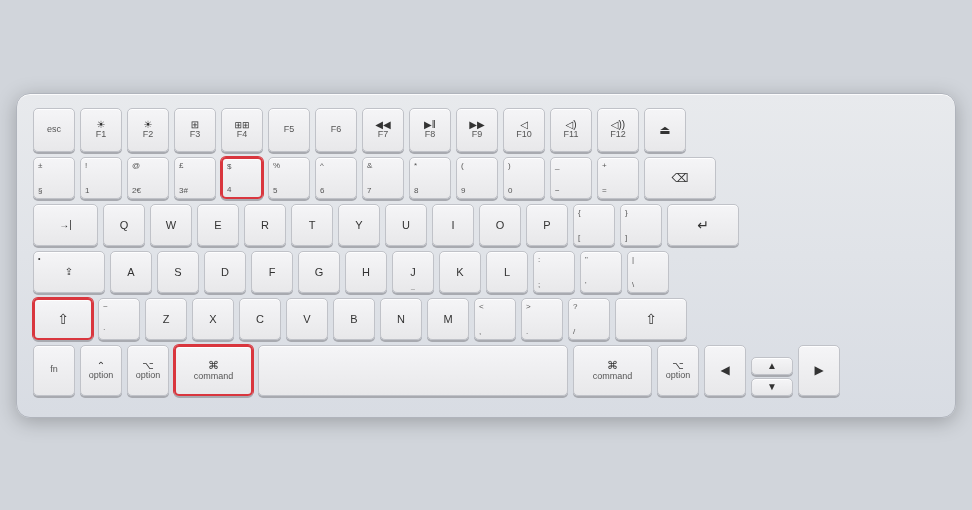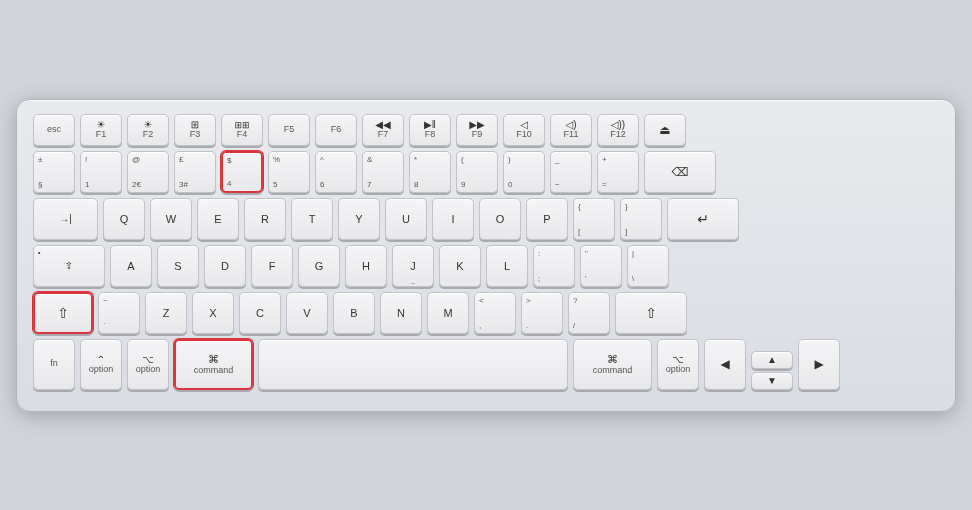--- a/index.html
+++ b/index.html
@@ -63,21 +63,21 @@
       bottom: 3px;
       left: 4px;
       font-size: 8px;
       color: #555;
     }
     .key-center {
       font-size: 11px;
       font-weight: 500;
       color: #333;
     }
-    .fn-row .key { height: 32px; }
+    .fn-row .key { height: 44px; }
     .num-row .key { height: 42px; }
     .alpha-row .key { height: 42px; }
     .mod-row .key { height: 51px; }
 
     
     .w1 { width: 42px; }
     .w175 { width: 65px; }
     .w2 { width: 79px; }
     .w-space { width: 310px; }
     .w-enter { width: 72px; height: 42px; }

